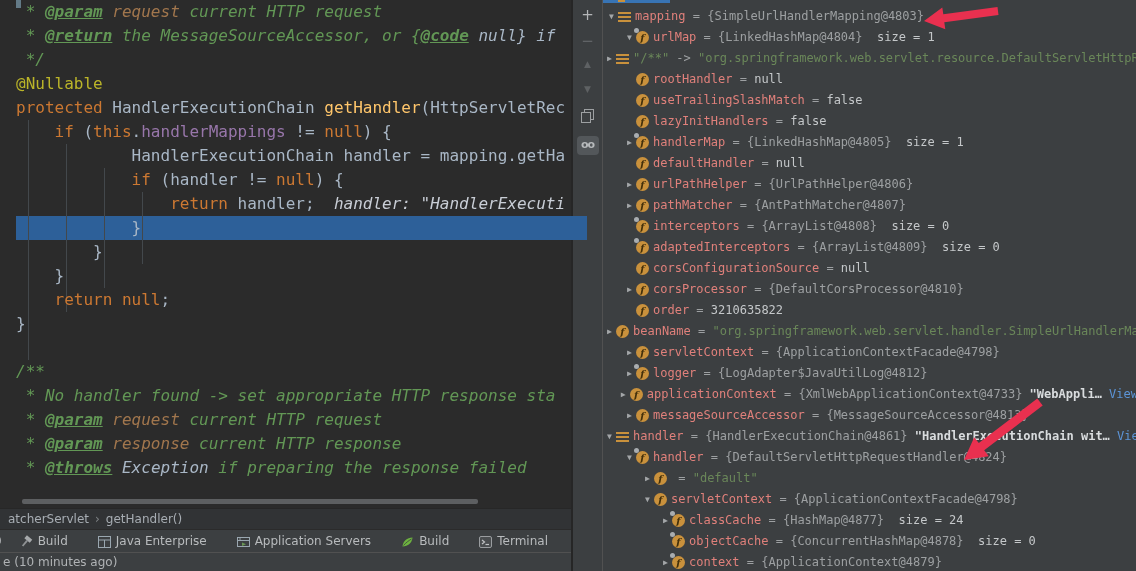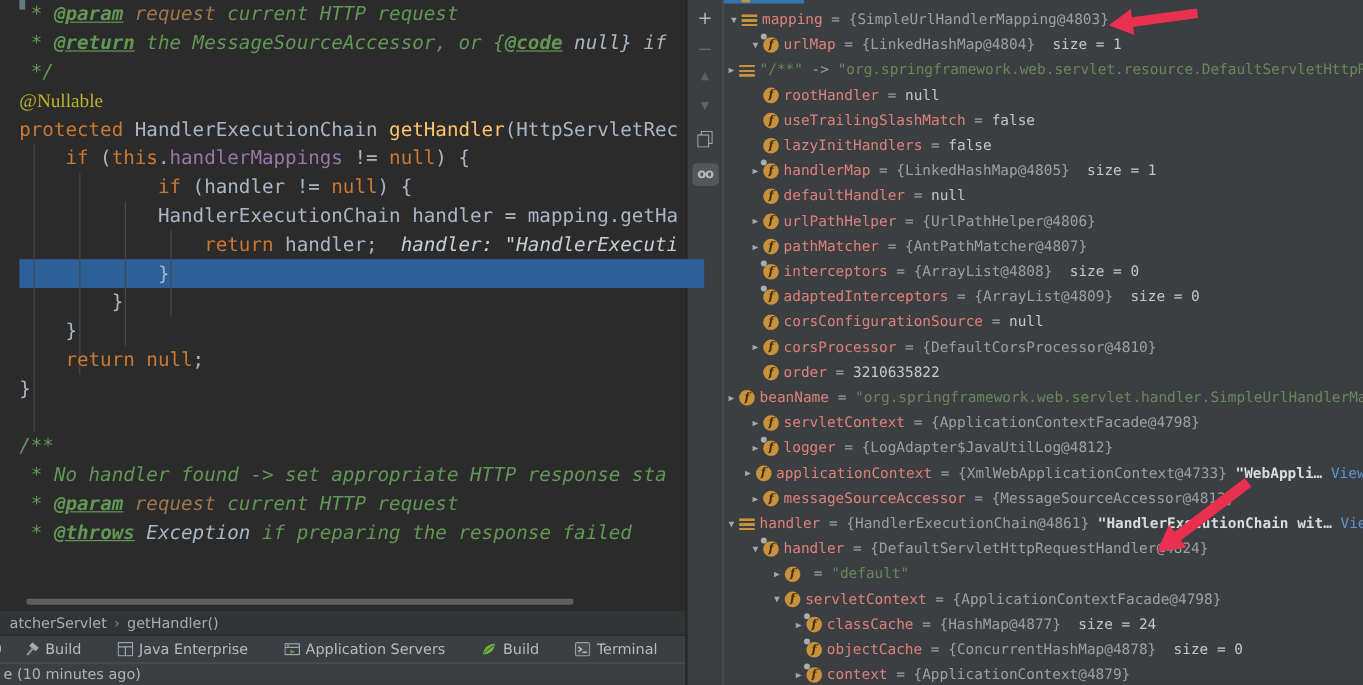--- a/index.html
+++ b/index.html
@@ -7,38 +7,38 @@
   .screen { position:relative; width:1136px; height:571px; background:#2b2b2b; overflow:hidden;
             font-family:"DejaVu Sans Mono", monospace; }
 
   
   .editor { position:absolute; left:16px; top:0; width:571px; height:508px; background:#2b2b2b; overflow:hidden; }
   .exec-bar { position:absolute; left:0; top:216px; width:571px; height:24px; background:#2d6099; z-index:1; }
   .iguide { position:absolute; width:1px; background:#43484c; z-index:2; }
   #code-lines { position:relative; z-index:3; }
   .code-line { height:24px; line-height:24px; font-size:16px; white-space:pre; overflow:hidden; }
   .c-kw{color:#cc7832;} .c-type{color:#a9b7c6;} .c-method{color:#ffc66b;}
-  .c-field{color:#9876aa;} .c-ann{color:#bbb529;font-family:Liberation Serif, serif;}
+  .c-field{color:#9876aa;} .c-ann{color:#bbb529;}
   .c-doc{color:#629755; font-style:italic;}
   .c-doctag{color:#629755; font-style:italic; font-weight:bold; text-decoration:underline;}
   .c-docval{color:#a1764d; font-style:italic;}
   .c-codeval{color:#a9b7c6; font-style:italic;}
   .c-plain{color:#a9b7c6;}
   .c-hint{color:#c9ced6; font-style:italic;}
   .corner-chip{position:absolute;left:0;top:0;width:5px;height:8px;background:#637a87;z-index:4;}
   .hscroll{position:absolute;left:6px;top:499px;width:456px;height:5px;background:#6a6d6f;border-radius:2px;opacity:.8;z-index:5;}
 
   
   .bbar { position:absolute; left:0; width:571px; font-family:"DejaVu Sans","Liberation Sans",sans-serif; }
   .breadcrumb-bar { top:508px; height:21px; background:#313335; border-top:1px solid #272727;
                     line-height:20px; padding-left:8px; font-size:12px; color:#a7adb3; white-space:nowrap; overflow:hidden;}
   .crumb-sep { color:#808487; padding:0 6px; }
   .toolwindow-bar { top:529px; height:23px; background:#3c3f41; border-top:1px solid #2b2b2b;
                     display:flex; align-items:center; font-size:12px; color:#b8bbbd; overflow:hidden;}
-  .tw-item { display:flex; align-items:center; gap:5px; margin-right:30px; white-space:nowrap; }
+  .tw-item { display:flex; align-items:flex-end; gap:5px; margin-right:30px; white-space:nowrap; }
   .tw-item .ticon { display:inline-flex; width:13px; height:13px; align-items:center; }
   .tw-clip { margin-left:-6px; margin-right:18px; color:#b8bbbd; }
   .status-bar { top:552px; height:19px; background:#3c3f41; border-top:1px solid #515151;
                 line-height:18px; padding-left:3px; font-size:12px; color:#b0b3b5; }
 
   
   .debug-panel { position:absolute; left:571px; top:0; width:565px; height:571px; background:#3c3f41; border-left:2px solid #262626; }
   .dstrip { position:absolute; left:0; top:0; width:30px; height:571px; border-right:1px solid #515151; }
   .dbtn { position:absolute; left:0; width:29px; text-align:center; cursor:default;
           font-family:"DejaVu Sans","Liberation Sans",sans-serif; }
@@ -80,32 +80,33 @@
     <div class="iguide" style="left:50px;top:144px;height:168px;"></div>
     <div class="iguide" style="left:88px;top:168px;height:120px;"></div>
     <div class="iguide" style="left:126px;top:192px;height:72px;"></div>
     <div id="code-lines">
         <div class="code-line"><span class="c-doc"> * </span><span class="c-doctag">@param</span><span class="c-docval"> request</span><span class="c-doc"> current HTTP request</span></div>
         <div class="code-line"><span class="c-doc"> * </span><span class="c-doctag">@return</span><span class="c-doc"> the MessageSourceAccessor, or {</span><span class="c-doctag">@code</span><span class="c-codeval"> null} if</span></div>
         <div class="code-line"><span class="c-doc"> */</span></div>
         <div class="code-line"><span class="c-ann">@Nullable</span></div>
         <div class="code-line"><span class="c-kw">protected </span><span class="c-type">HandlerExecutionChain </span><span class="c-method">getHandler</span><span class="c-plain">(</span><span class="c-type">HttpServletRec</span></div>
         <div class="code-line"><span class="c-plain">    </span><span class="c-kw">if</span><span class="c-plain"> (</span><span class="c-kw">this</span><span class="c-plain">.</span><span class="c-field">handlerMappings</span><span class="c-plain"> != </span><span class="c-kw">null</span><span class="c-plain">) {</span></div>
+        <div class="code-line"><span class="c-plain">            HandlerExecutionChain handler = mapping.getHa</span></div>
         <div class="code-line"><span class="c-plain">            </span><span class="c-kw">if</span><span class="c-plain"> (handler != </span><span class="c-kw">null</span><span class="c-plain">) {</span></div>
-        <div class="code-line"><span class="c-plain">            HandlerExecutionChain handler = mapping.getHa</span></div>
         <div class="code-line"><span class="c-plain">                </span><span class="c-kw">return</span><span class="c-plain"> handler;</span><span class="c-hint">  handler: "HandlerExecuti</span></div>
         <div class="code-line"><span class="c-plain">            }</span></div>
         <div class="code-line"><span class="c-plain">        }</span></div>
         <div class="code-line"><span class="c-plain">    }</span></div>
         <div class="code-line"><span class="c-plain">    </span><span class="c-kw">return </span><span class="c-kw">null</span><span class="c-plain">;</span></div>
         <div class="code-line"><span class="c-plain">}</span></div>
         <div class="code-line"><span class="c-plain"></span></div>
         <div class="code-line"><span class="c-doc">/**</span></div>
         <div class="code-line"><span class="c-doc"> * No handler found -&gt; set appropriate HTTP response sta</span></div>
         <div class="code-line"><span class="c-doc"> * </span><span class="c-doctag">@param</span><span class="c-docval"> request</span><span class="c-doc"> current HTTP request</span></div>
+        <div class="code-line"><span class="c-doc"> * </span><span class="c-doctag">@param</span><span class="c-docval"> response</span><span class="c-doc"> current HTTP response</span></div>
         <div class="code-line"><span class="c-doc"> * </span><span class="c-doctag">@throws</span><span class="c-codeval"> Exception</span><span class="c-doc"> if preparing the response failed</span></div>
       </div>
     <div class="hscroll"></div>
   </div>
 
   <div class="bbar breadcrumb-bar" id="breadcrumb"><span>atcherServlet</span><span class="crumb-sep">›</span><span>getHandler()</span></div>
 
   <div class="bbar toolwindow-bar" id="twbar">
     <span class="tw-clip">0</span>
   <span class="tw-item">

